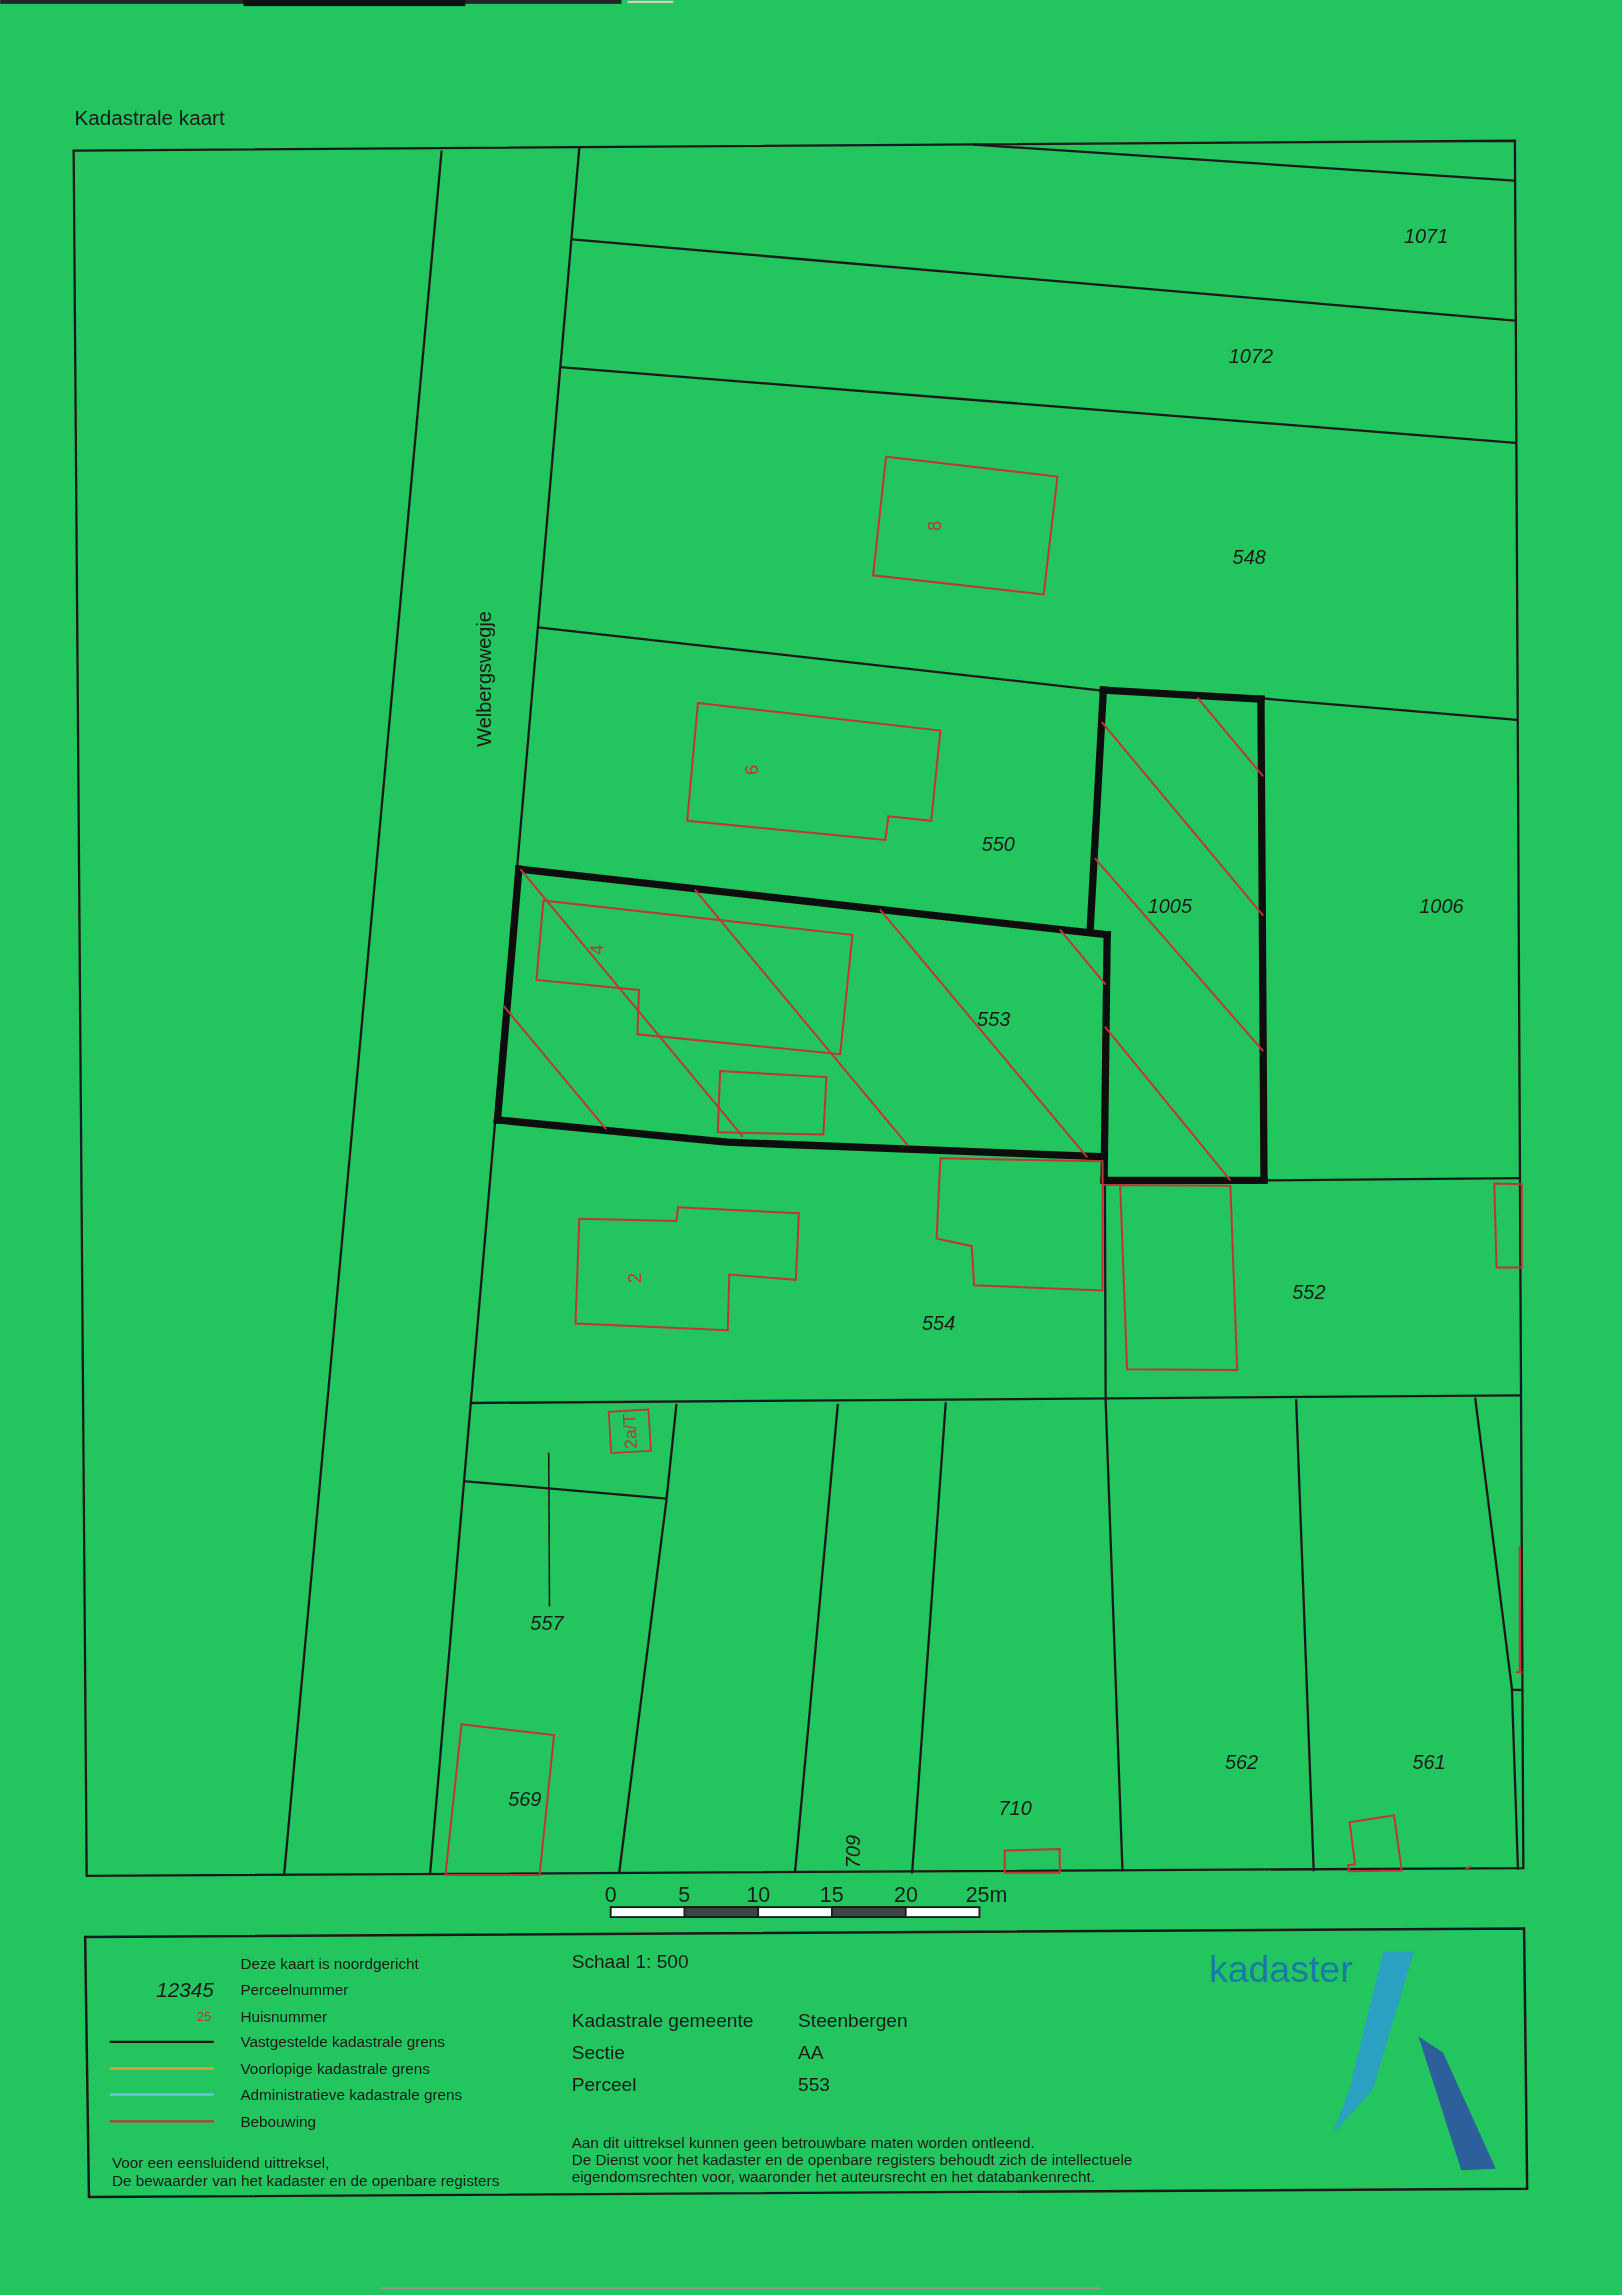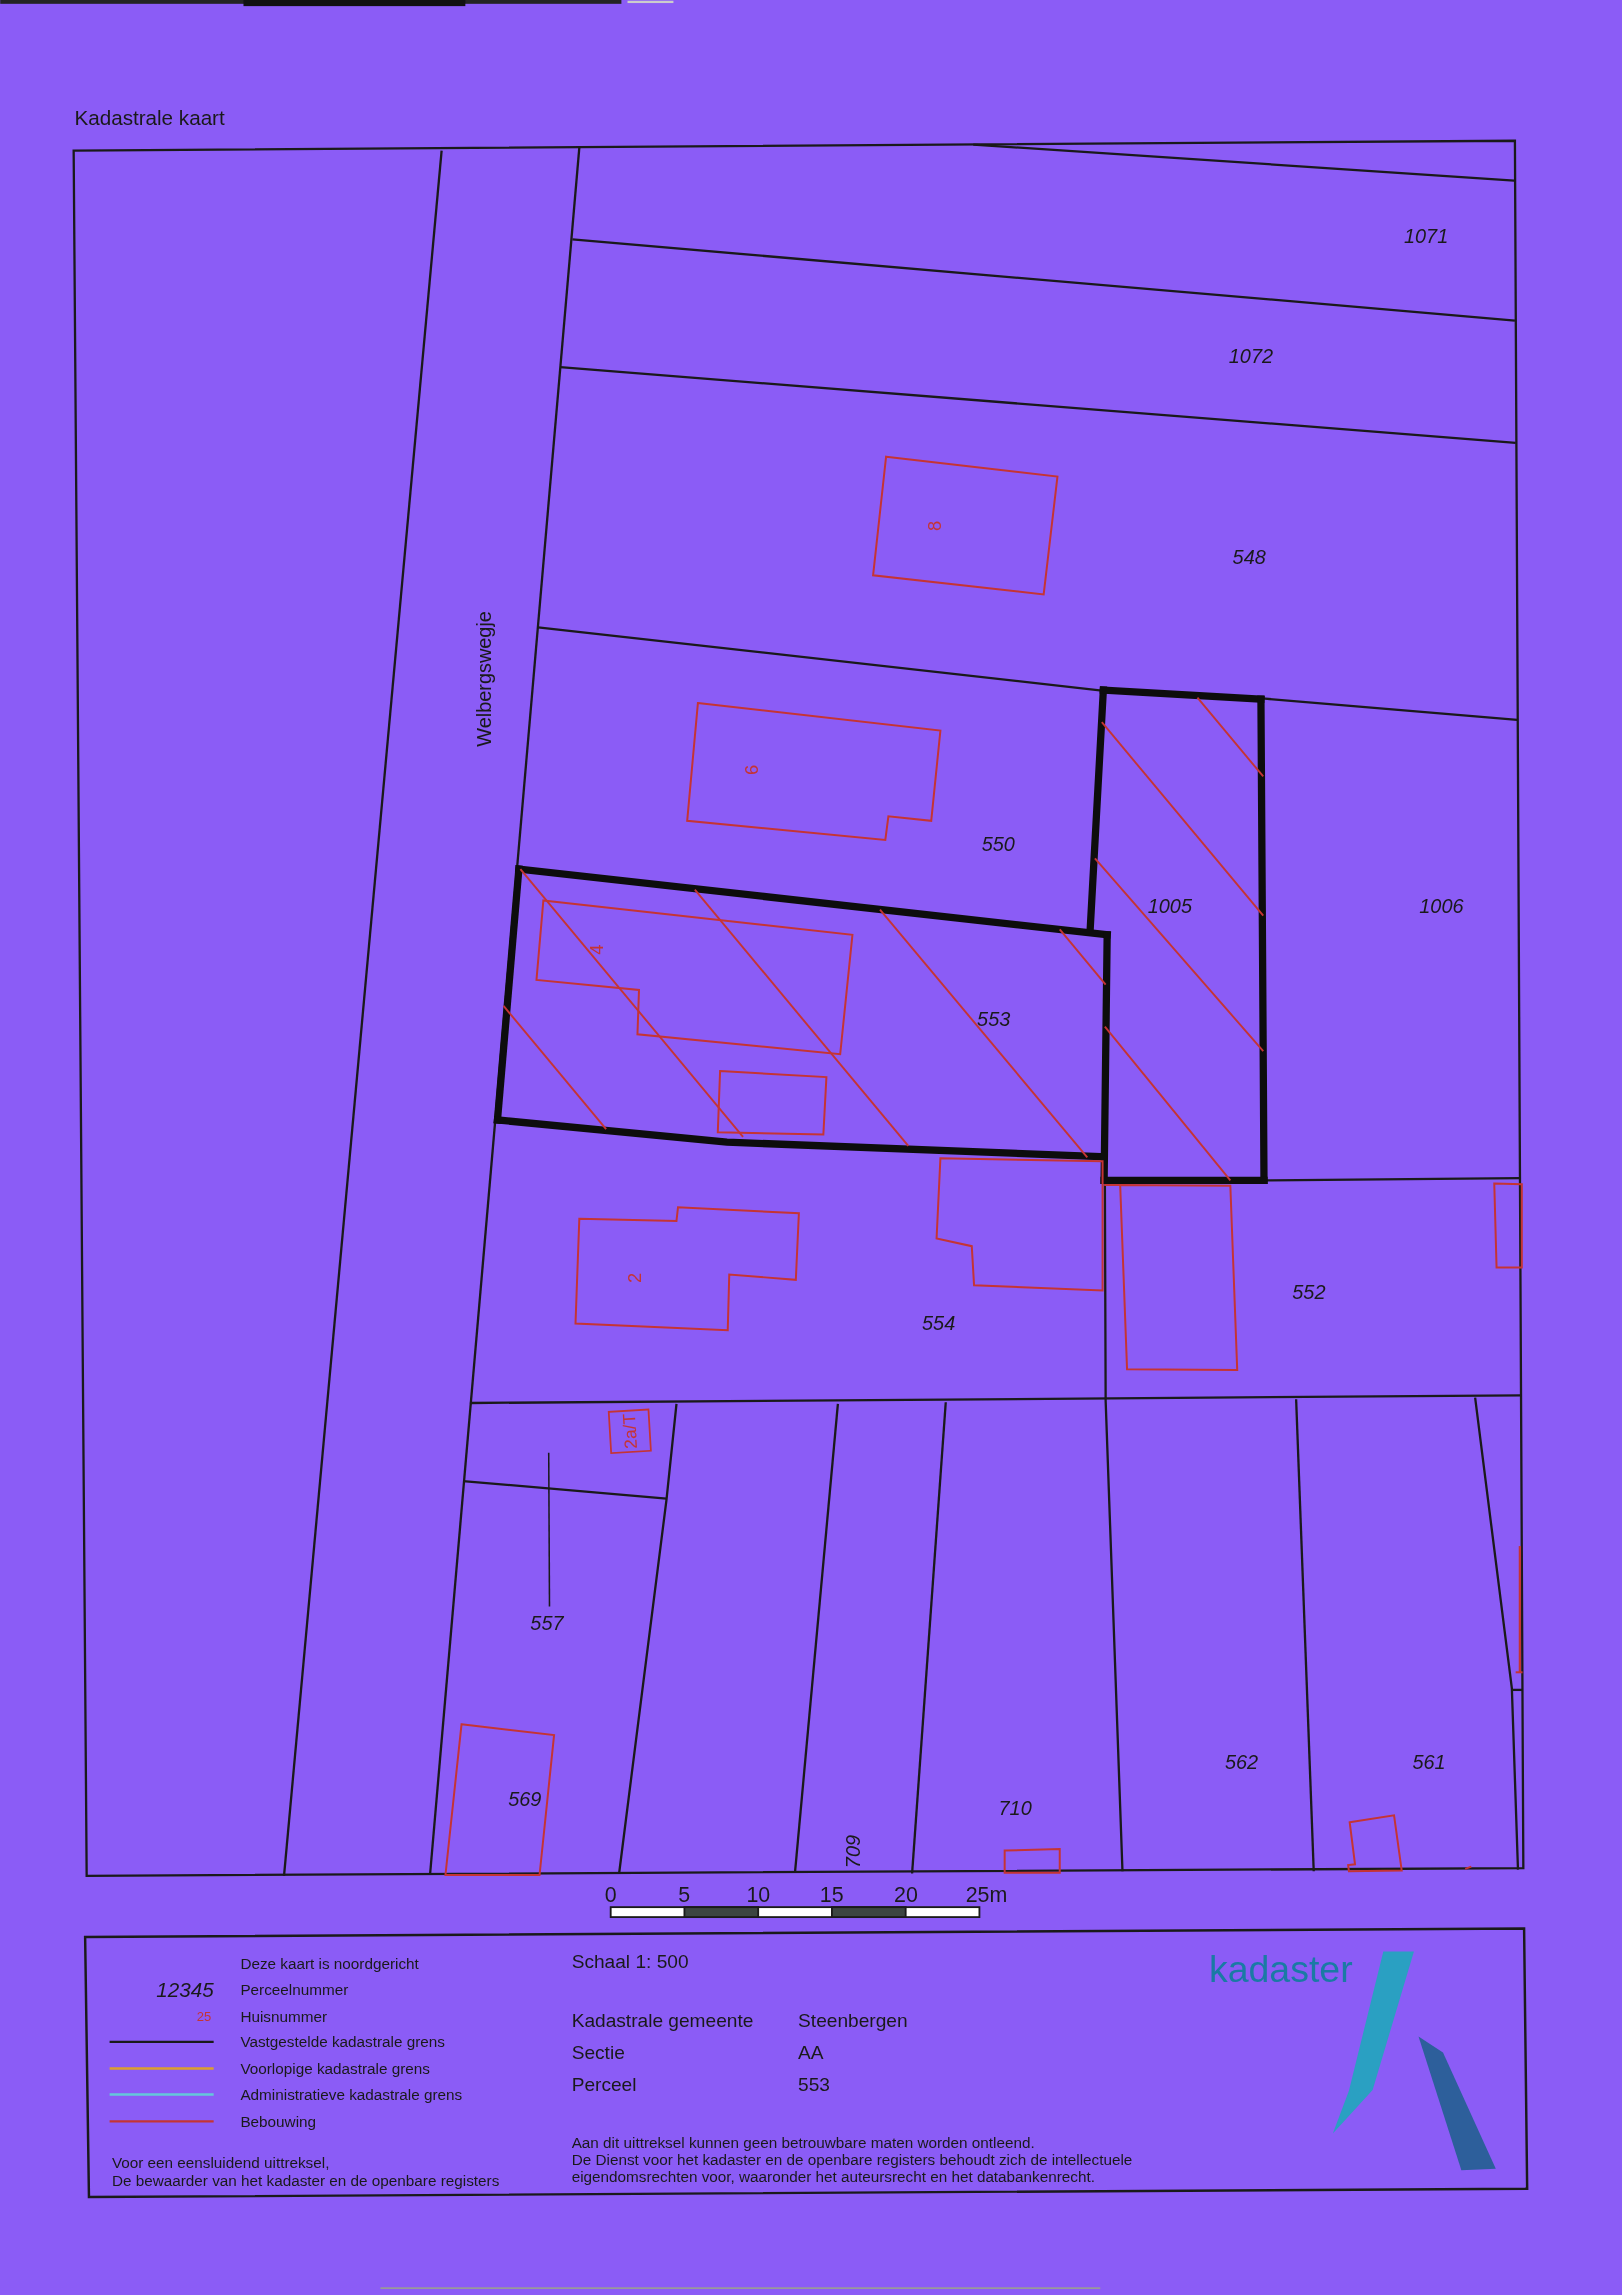--- a/index.html
+++ b/index.html
@@ -1,16 +1,16 @@
 <!DOCTYPE html>
 <html style="font-size:12.2px"><head>
 <meta charset="utf-8">
 <style>
   html,body{margin:0;padding:0;background:#ffffff;}
-  #page{position:relative;width:1623px;height:2295px;background:#8b5cf6;overflow:hidden;
+  #page{position:relative;width:1623px;height:2295px;background:#22c55e;overflow:hidden;
         font-family:"Liberation Sans", sans-serif;}
   svg{position:absolute;left:0;top:0;}
   text{font-family:"Liberation Sans", sans-serif;}
 </style>
 </head>
 <body>
 <div id="page">
 <svg width="1623" height="2295" viewBox="0 0 2121 3000">
 
   <g>

